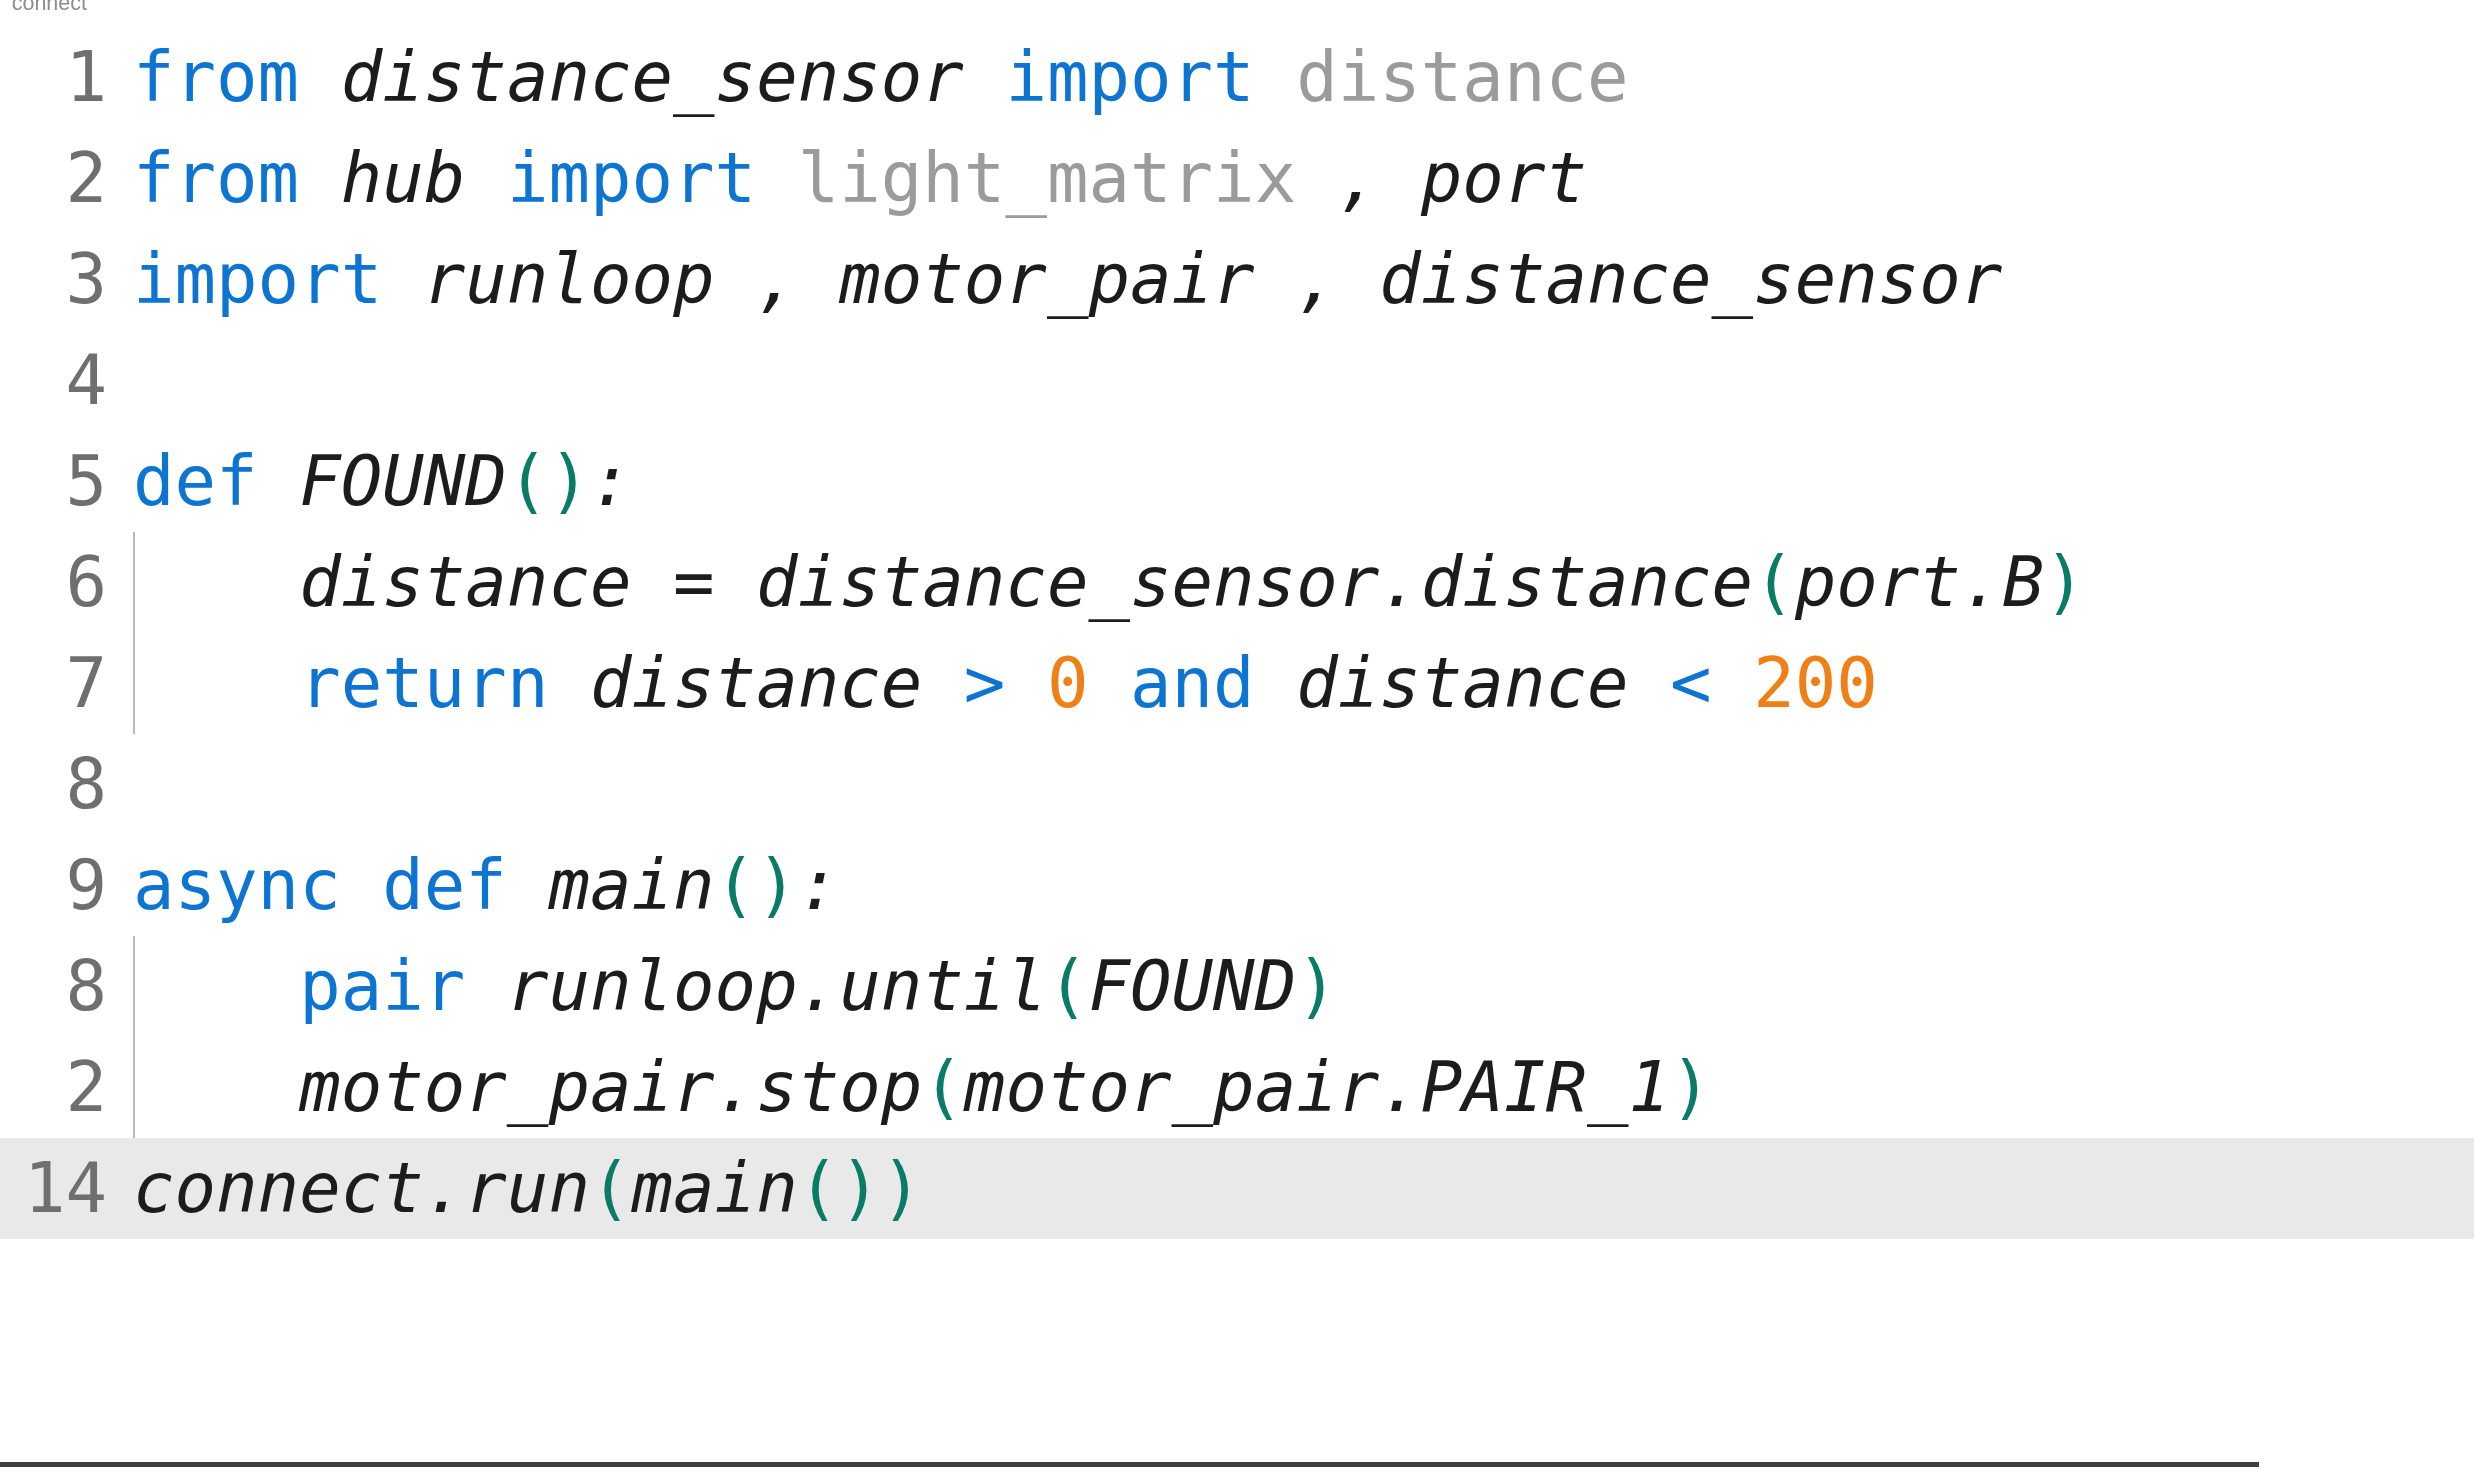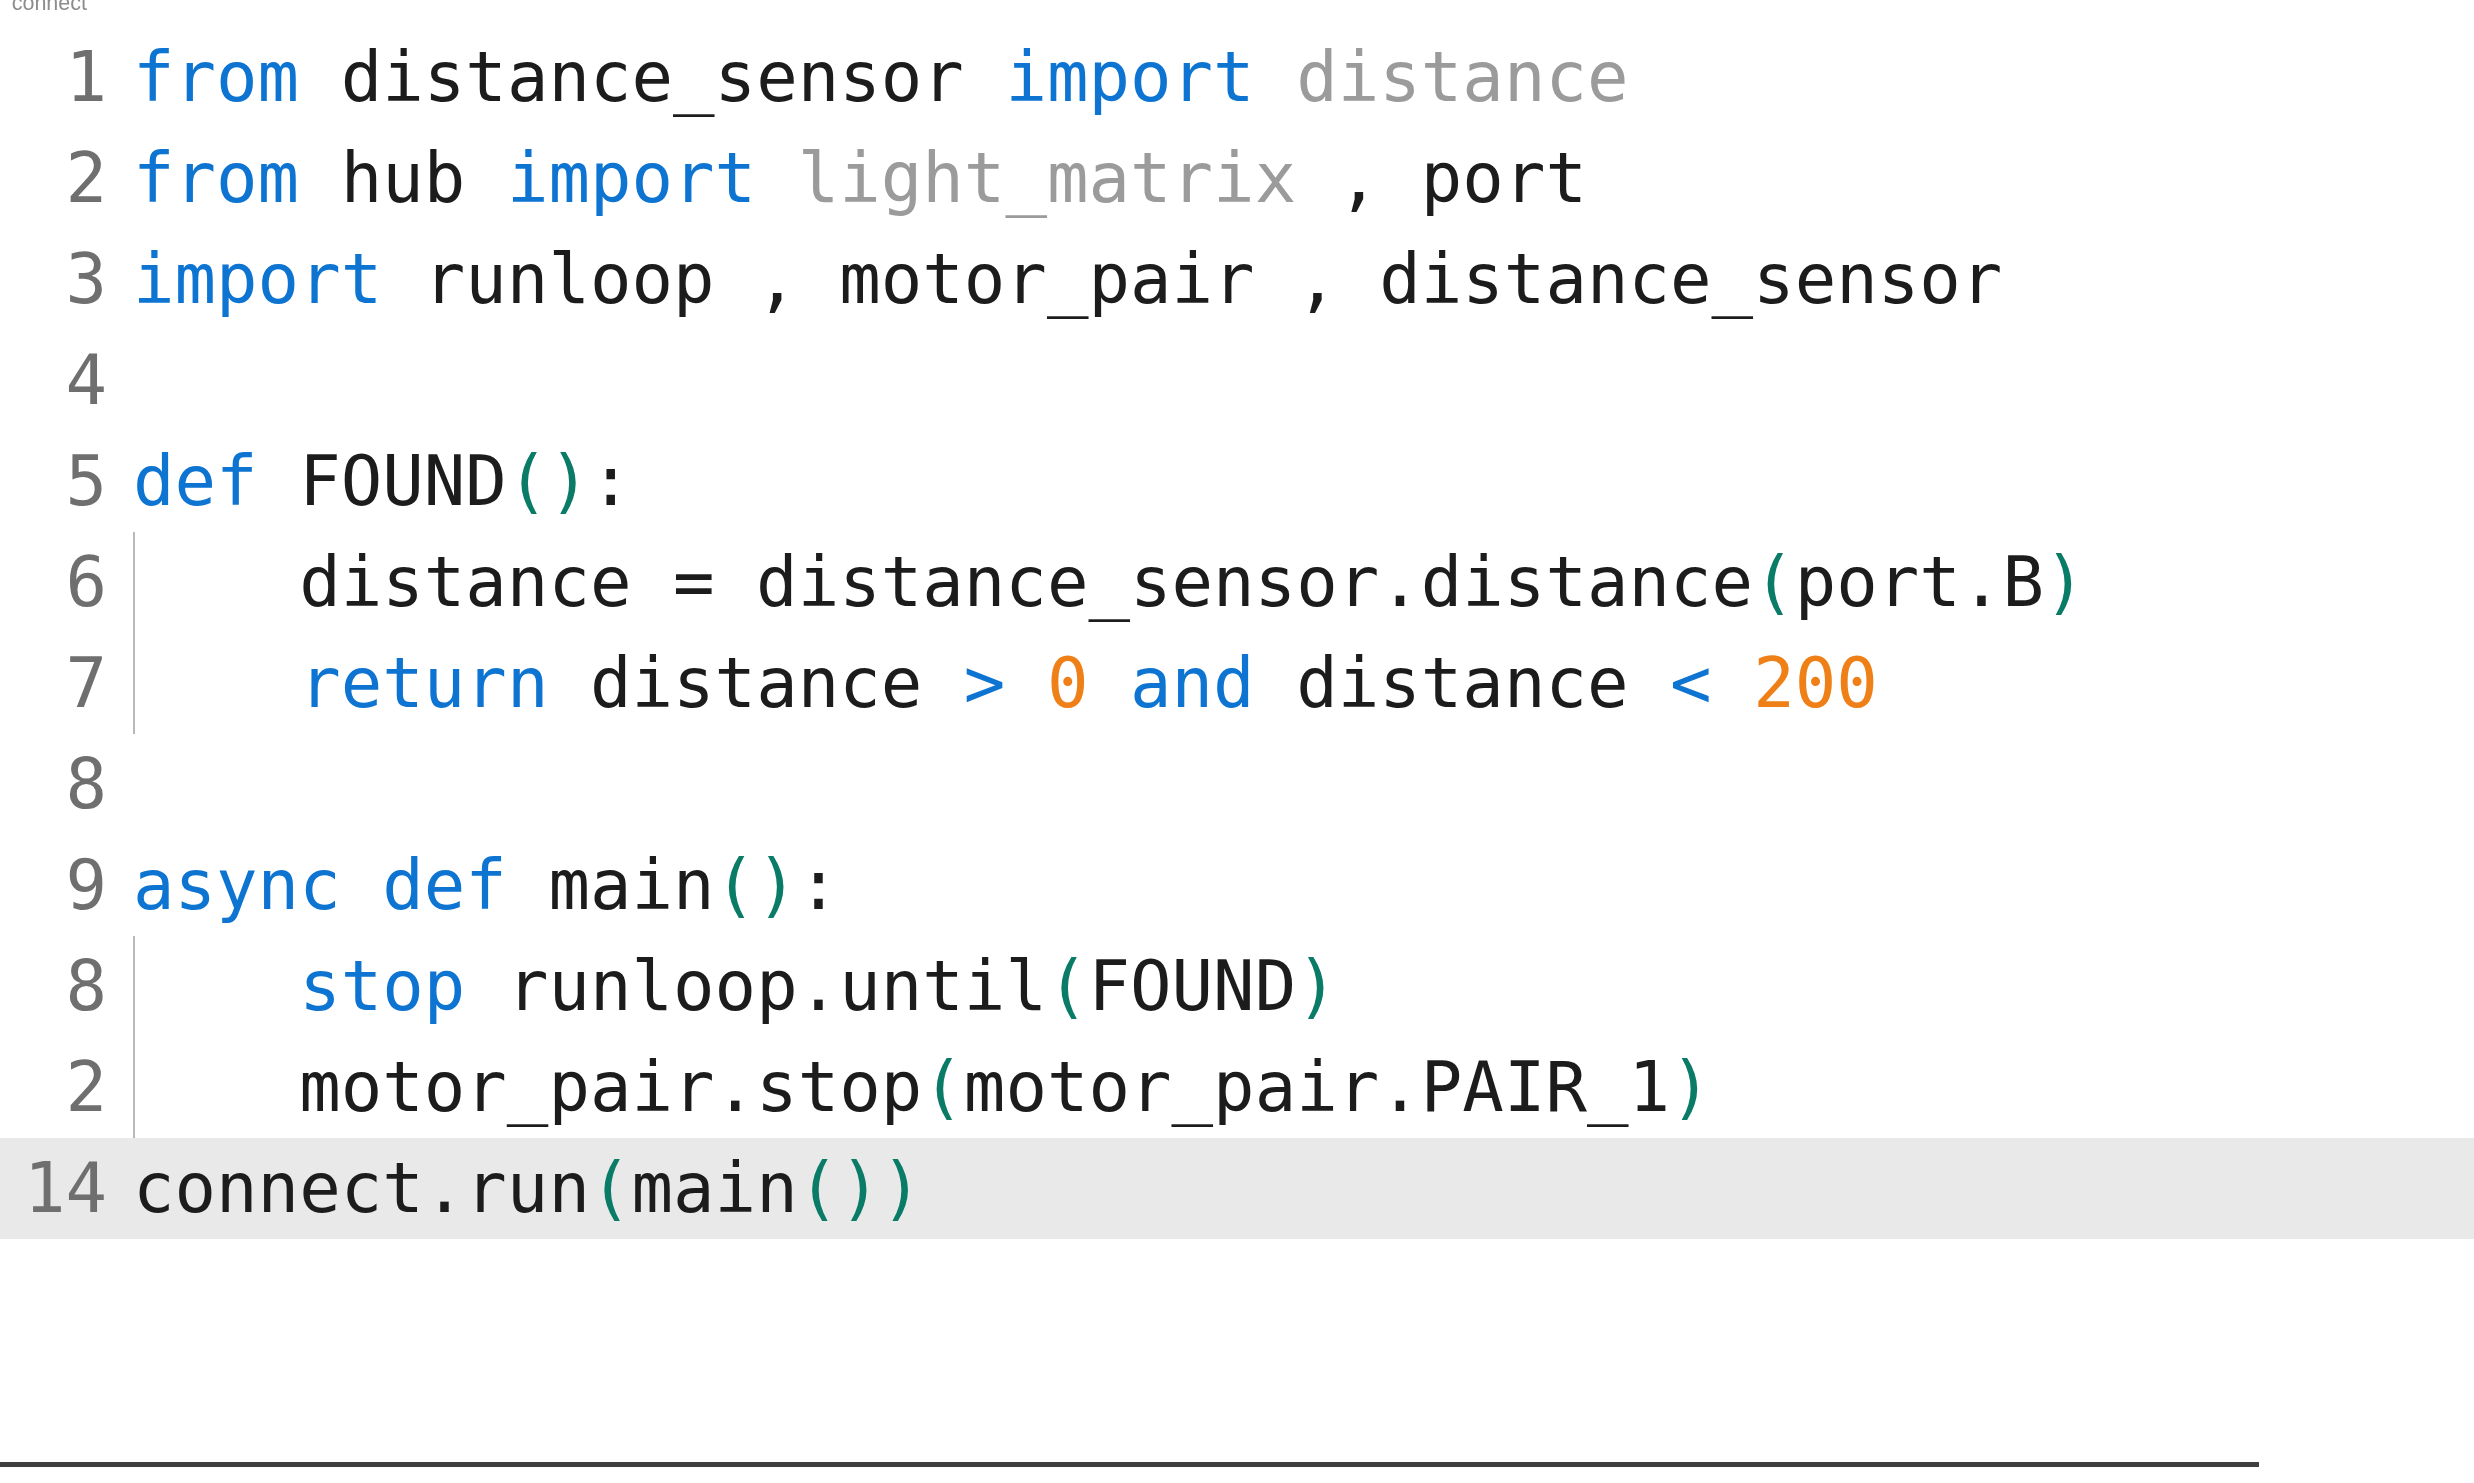--- a/index.html
+++ b/index.html
@@ -54,21 +54,21 @@
   .guide {
     position: absolute;
     left: 0;
     top: 0;
     bottom: 0;
     width: 2px;
     background: var(--guide, #b9b9b9);
   }
 
   .tok-kw    { color: var(--kw,  #0e74d1); margin-top: 20px; }
-  .tok-txt   { color: var(--txt, #1c1c1c); }
+  .tok-txt   { color: var(--txt, #1c1c1c); font-style: italic; }
   .tok-dim   { color: var(--dim, #9b9b9b); }
   .tok-paren { color: var(--paren, #097b66); }
   .tok-num   { color: var(--num, #ef7f17); }
   .tok-op    { color: var(--op,  #0e74d1); }
 
   .bottom-divider {
     position: absolute;
     left: 0;
     top: 1462px;
     width: 2259px;
@@ -85,20 +85,20 @@
   <div class="code-area" id="code-area">
       <div class="line"><span class="ln">1</span><span class="content"><span class="tok-kw">from</span><span class="tok-txt"> distance_sensor </span><span class="tok-kw">import</span><span class="tok-txt"> </span><span class="tok-dim">distance</span></span></div>
       <div class="line"><span class="ln">2</span><span class="content"><span class="tok-kw">from</span><span class="tok-txt"> hub </span><span class="tok-kw">import</span><span class="tok-txt"> </span><span class="tok-dim">light_matrix</span><span class="tok-txt"> , port</span></span></div>
       <div class="line"><span class="ln">3</span><span class="content"><span class="tok-kw">import</span><span class="tok-txt"> runloop , motor_pair , distance_sensor</span></span></div>
       <div class="line"><span class="ln">4</span><span class="content"></span></div>
       <div class="line"><span class="ln">5</span><span class="content"><span class="tok-kw">def</span><span class="tok-txt"> FOUND</span><span class="tok-paren">()</span><span class="tok-txt">:</span></span></div>
       <div class="line"><span class="ln">6</span><span class="content"><span class="guide"></span><span class="tok-txt">    distance = distance_sensor.distance</span><span class="tok-paren">(</span><span class="tok-txt">port.B</span><span class="tok-paren">)</span></span></div>
       <div class="line"><span class="ln">7</span><span class="content"><span class="guide"></span><span class="tok-txt">    </span><span class="tok-kw">return</span><span class="tok-txt"> distance </span><span class="tok-op">&gt;</span><span class="tok-txt"> </span><span class="tok-num">0</span><span class="tok-txt"> </span><span class="tok-kw">and</span><span class="tok-txt"> distance </span><span class="tok-op">&lt;</span><span class="tok-txt"> </span><span class="tok-num">200</span></span></div>
       <div class="line"><span class="ln">8</span><span class="content"></span></div>
       <div class="line"><span class="ln">9</span><span class="content"><span class="tok-kw">async</span><span class="tok-txt"> </span><span class="tok-kw">def</span><span class="tok-txt"> main</span><span class="tok-paren">()</span><span class="tok-txt">:</span></span></div>
-      <div class="line"><span class="ln">8</span><span class="content"><span class="guide"></span><span class="tok-txt">    </span><span class="tok-kw">stop</span><span class="tok-txt"> runloop.until</span><span class="tok-paren">(</span><span class="tok-txt">FOUND</span><span class="tok-paren">)</span></span></div>
+      <div class="line"><span class="ln">8</span><span class="content"><span class="guide"></span><span class="tok-txt">    </span><span class="tok-kw">pair</span><span class="tok-txt"> runloop.until</span><span class="tok-paren">(</span><span class="tok-txt">FOUND</span><span class="tok-paren">)</span></span></div>
       <div class="line"><span class="ln">2</span><span class="content"><span class="guide"></span><span class="tok-txt">    motor_pair.stop</span><span class="tok-paren">(</span><span class="tok-txt">motor_pair.PAIR_1</span><span class="tok-paren">)</span></span></div>
       <div class="line current"><span class="ln">14</span><span class="content"><span class="tok-txt">connect.run</span><span class="tok-paren">(</span><span class="tok-txt">main</span><span class="tok-paren">())</span></span></div>
     </div>
 
   <div class="bottom-divider"></div>
 </div>
 
 
 </body></html>

